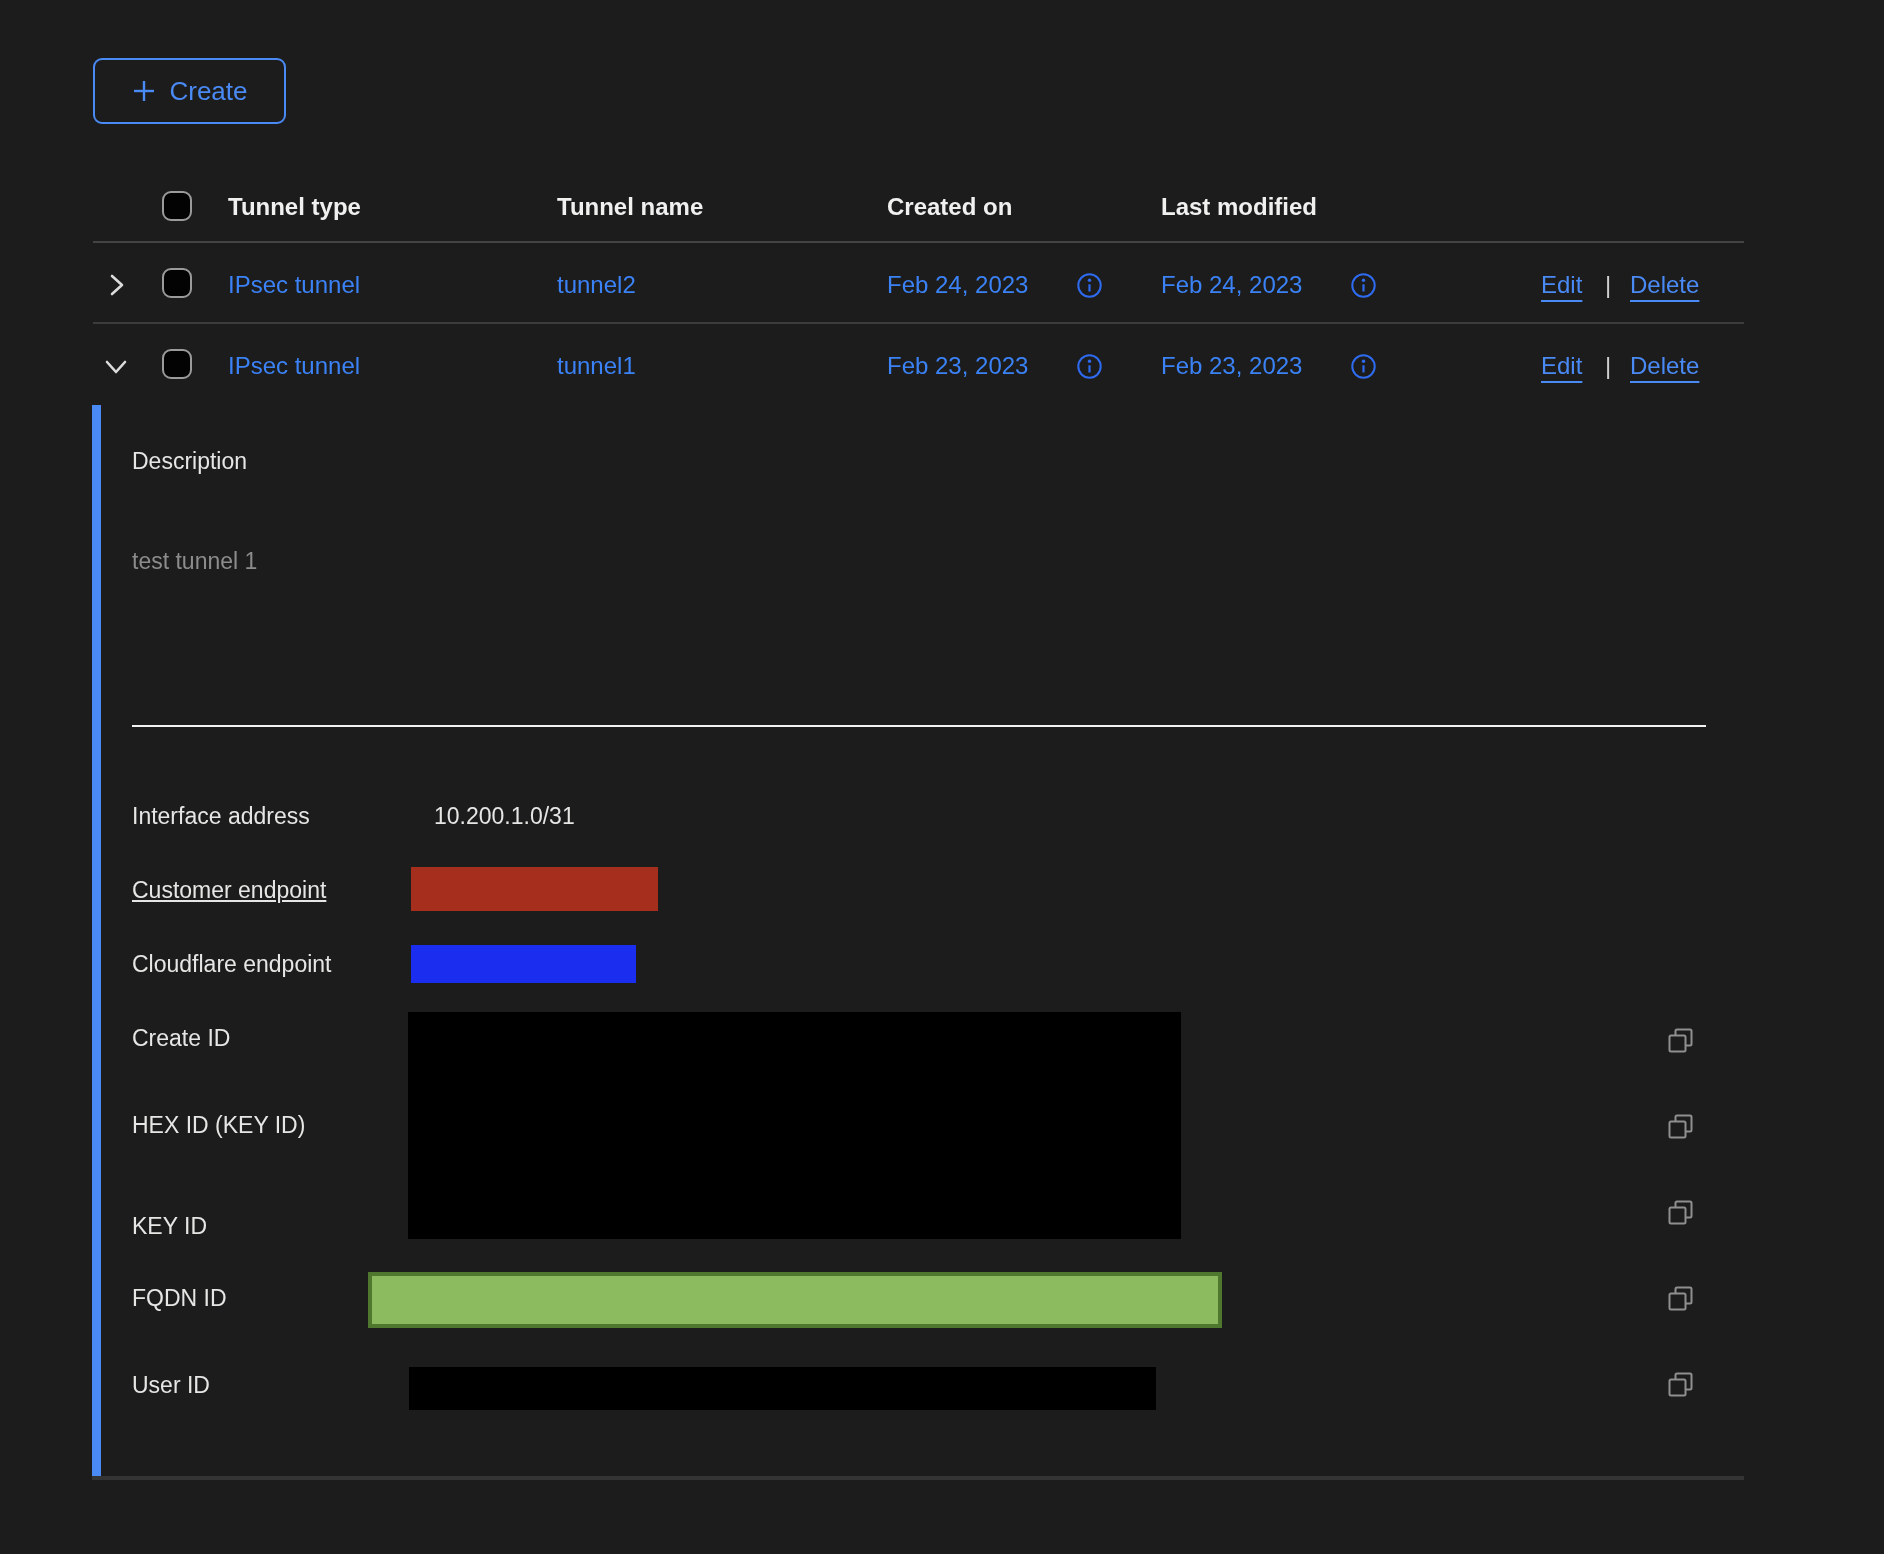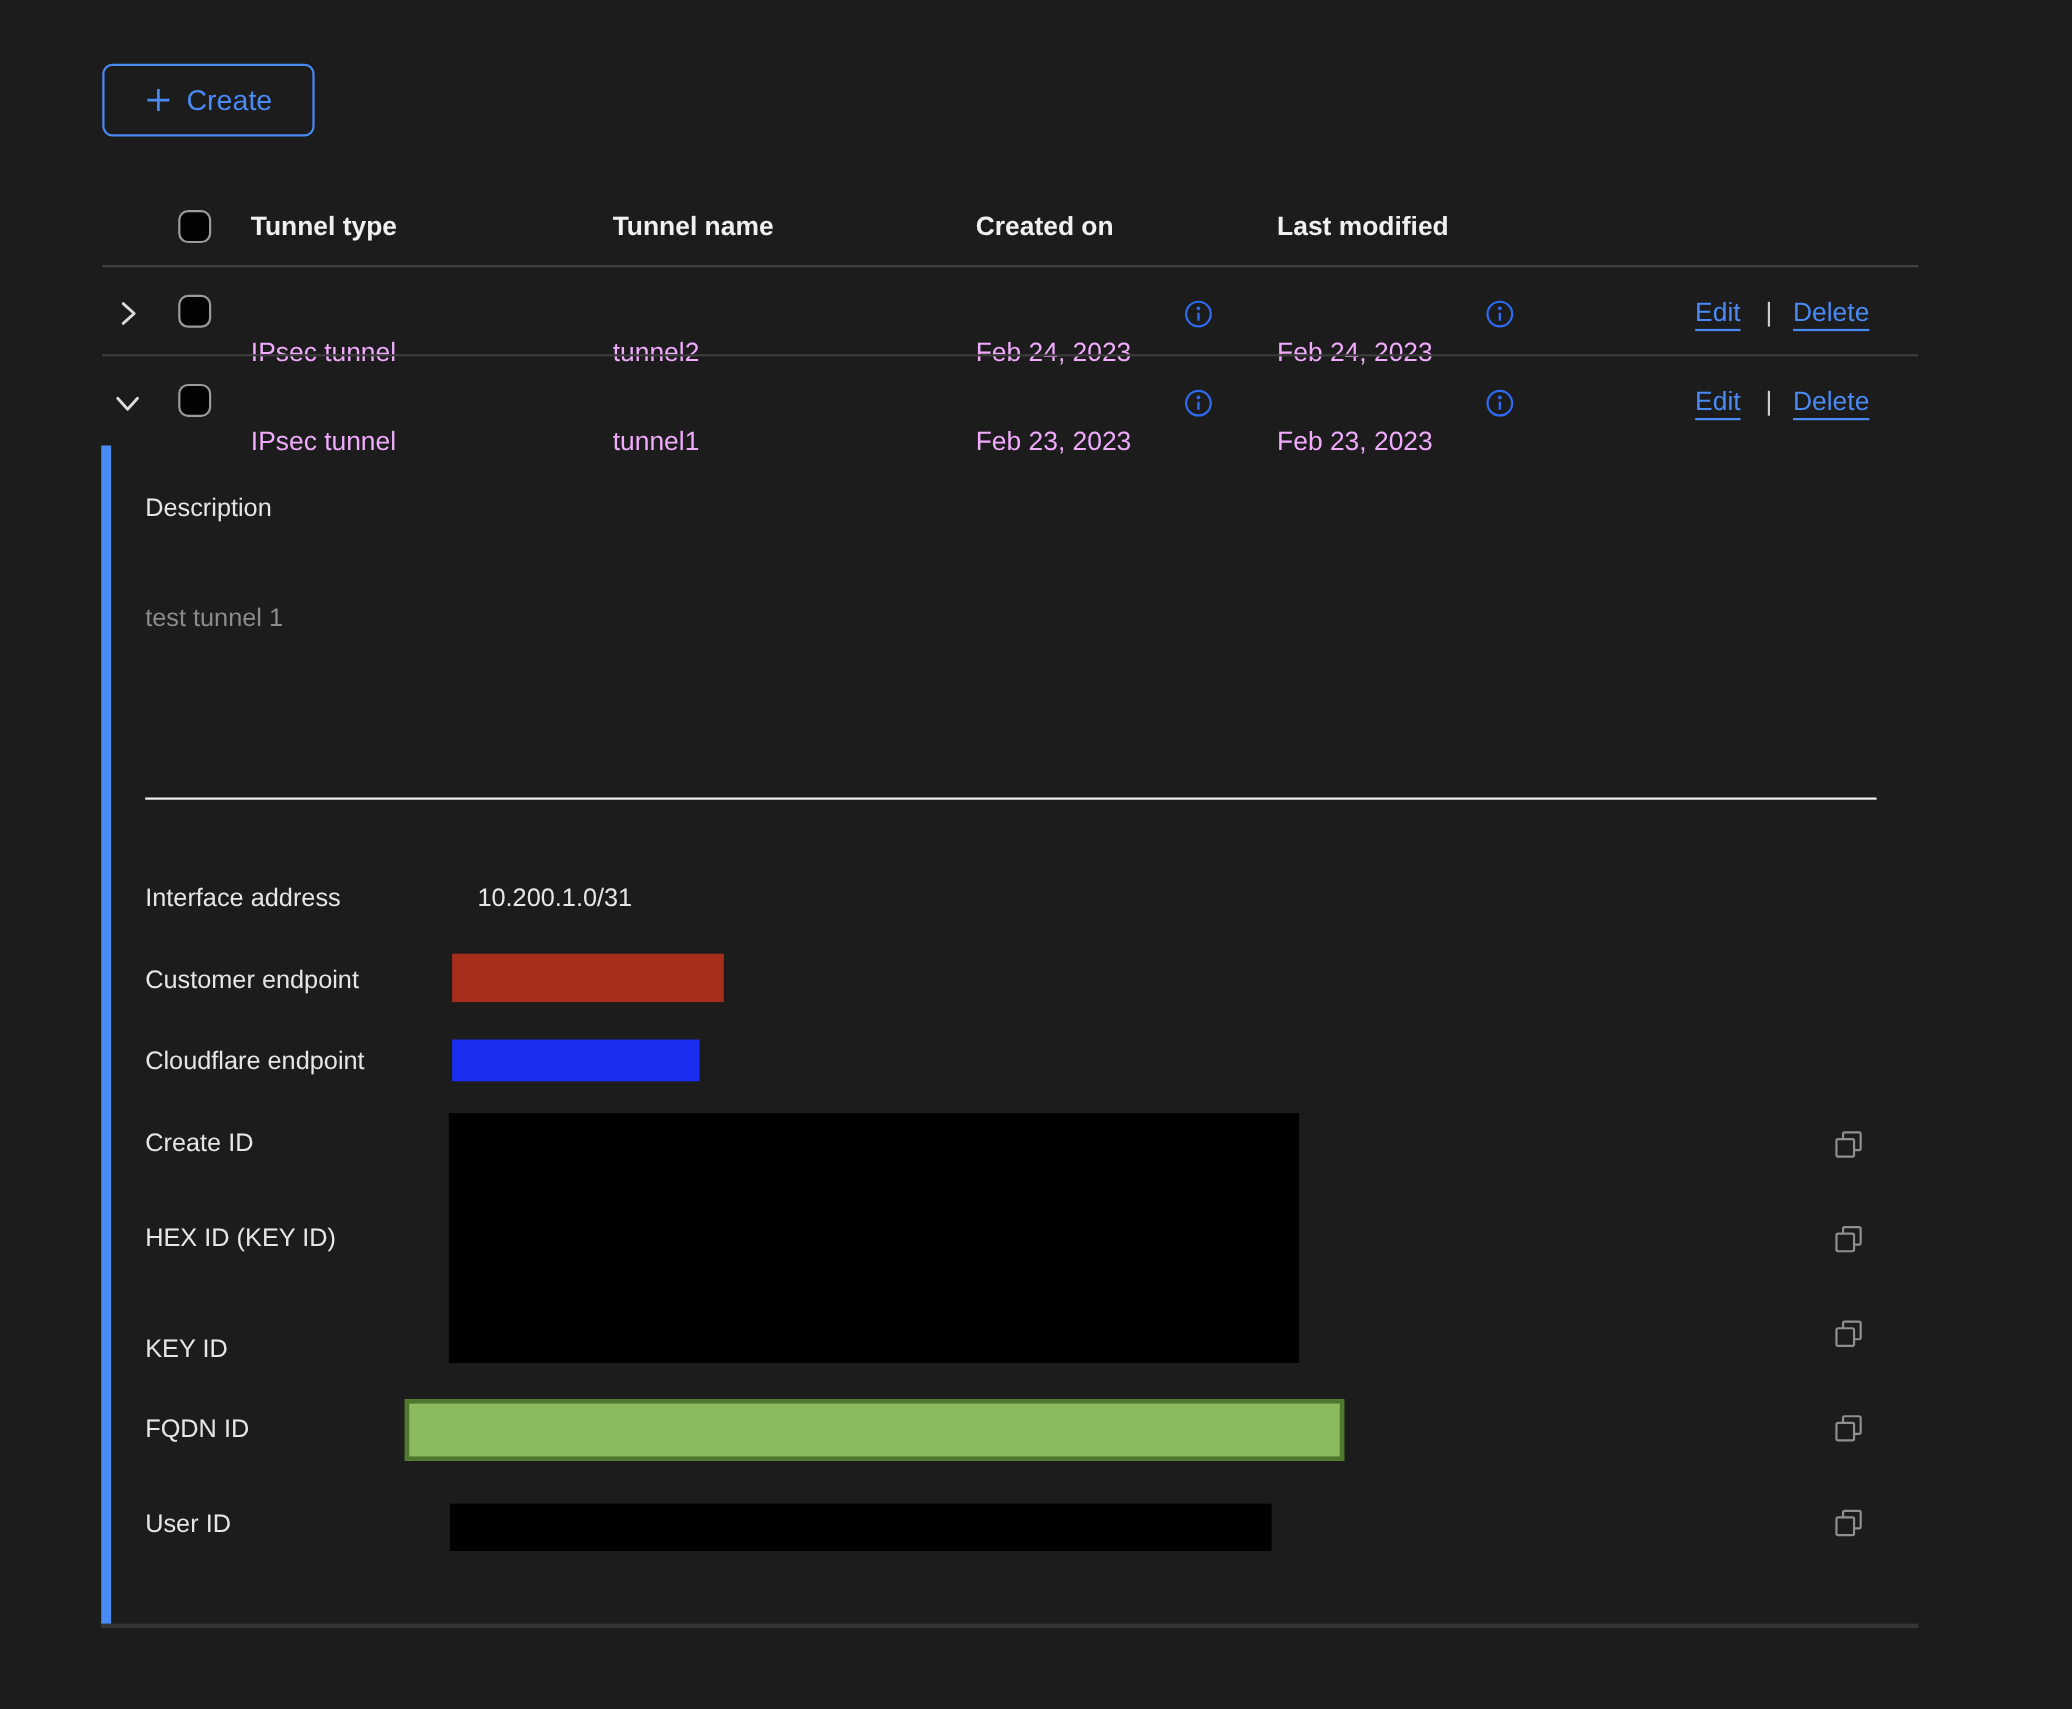--- a/index.html
+++ b/index.html
@@ -12,21 +12,21 @@
   .abs{position:absolute;}
   
   .btn-outline{
     display:flex;align-items:center;justify-content:center;gap:12px;
     background:transparent;border:2px solid var(--accent,#4a8af5);
     border-radius:9px;color:var(--accent,#4a8af5);
     font-family:inherit;font-size:26px;cursor:pointer;box-sizing:border-box;
   }
   
   .th{font-size:24px;font-weight:700;color:#f0f0ef;white-space:nowrap;}
-  .cell{font-size:24px;font-weight:400;color:#f0abfc;white-space:nowrap;margin-top:36px;}
+  .cell{font-size:24px;font-weight:400;color:#3b82f6;white-space:nowrap;}
   .checkbox{
     width:30px;height:30px;border:2px solid #9b9b9b;border-radius:9px;
     background:#030303;box-sizing:border-box;cursor:pointer;
   }
   .divider{background:#434343;height:2px;}
   .expander{width:34px;height:34px;display:flex;align-items:center;justify-content:center;
     background:transparent;border:none;padding:0;cursor:pointer;}
   .link{
     font-size:24px;color:var(--accent,#4a8af5);cursor:pointer;
     text-decoration:underline;text-decoration-thickness:2px;text-underline-offset:7px;
@@ -128,21 +128,21 @@
 
   <div class="label abs" style="left:132px;top:448px;">Description</div>
   <div class="label muted abs" style="left:132px;top:548px;">test tunnel 1</div>
 
 
   <div class="white-rule abs" style="left:132px;top:725px;width:1574px;"></div>
 
   <div class="label abs" style="left:132px;top:803px;">Interface address</div>
   <div class="label abs" style="left:434px;top:803px;">10.200.1.0/31</div>
 
-  <div class="label abs" style="left:132px;top:877px;">Customer endpoint</div>
+  <div class="label abs" style="left:132px;top:877px;text-decoration:underline;">Customer endpoint</div>
   <div class="redaction red-box abs" style="left:411px;top:867px;width:247px;height:44px;"></div>
 
   <div class="label abs" style="left:132px;top:951px;">Cloudflare endpoint</div>
   <div class="redaction blue-box abs" style="left:411px;top:945px;width:225px;height:38px;"></div>
 
   <div class="label abs" style="left:132px;top:1025px;">Create ID</div>
   <div class="redaction black-box abs" style="left:408px;top:1012px;width:773px;height:227px;"></div>
   <div class="label abs" style="left:132px;top:1112px;">HEX ID (KEY ID)</div>
   <div class="label abs" style="left:132px;top:1197px;margin-top:16px;">KEY ID</div>
 

